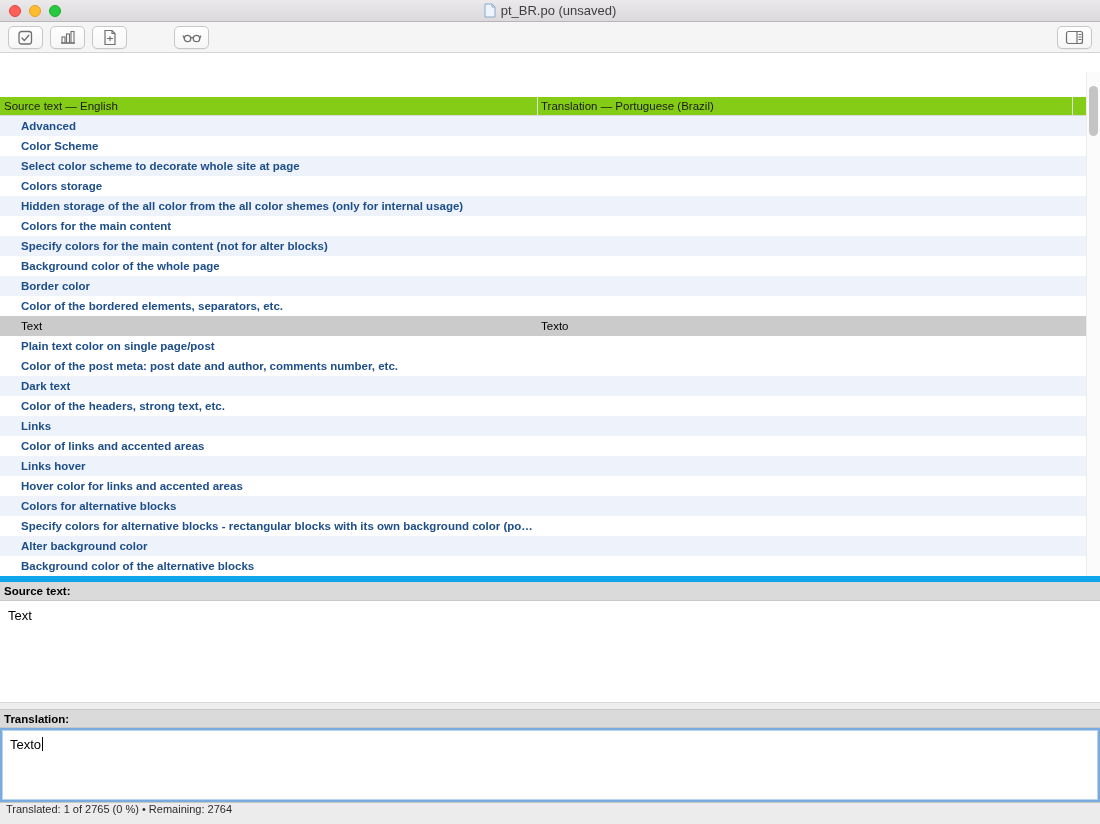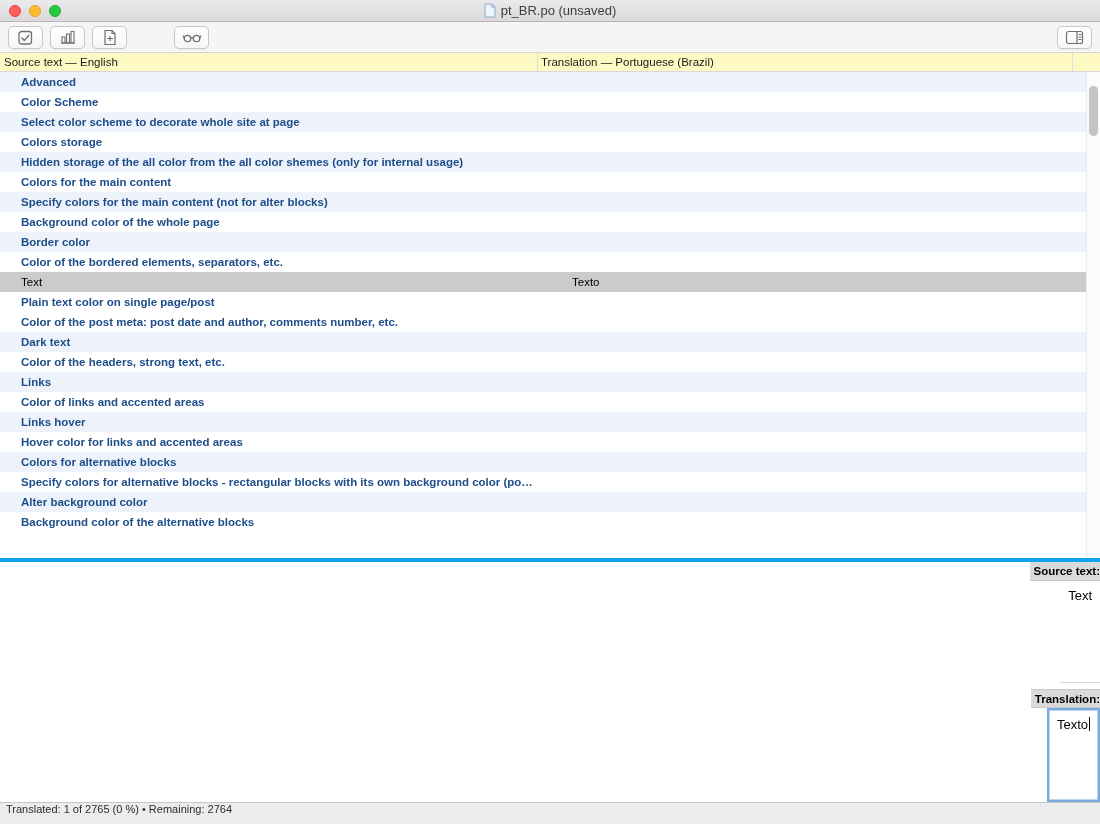--- a/index.html
+++ b/index.html
@@ -38,48 +38,49 @@
     display:flex; align-items:center; justify-content:center;
     margin-right:7px; box-shadow:0 1px 0 rgba(0,0,0,0.04);
   }
   .tb-btn.gap { margin-left:40px; }
   .tb-btn.right { margin-left:auto; margin-right:0; }
   .tb-btn svg { display:block; }
 
   
   .table-area { flex:0 0 505px; display:flex; flex-direction:column; position:relative; background:#fff; }
   .thead {
-    height:19px; flex:0 0 19px; display:flex; background:#fef9c3;
+    height:19px; flex:0 0 19px; display:flex; background:#84cc16;
     border-bottom:1px solid #d9d9d9; font-size:11.5px; color:#1a1a1a;
     align-items:center;
+    margin-top:44px;
   }
   .th { height:100%; display:flex; align-items:center; border-right:1px solid #dedede; }
   .th.src { width:538px; padding-left:4px; }
   .th.trn { width:535px; padding-left:3px; }
   .th.stub { flex:1; border-right:none; }
   .tbody { flex:1; position:relative; overflow:hidden; background:#fff; }
   .trow { display:flex; height:20px; line-height:20px; width:calc(100% - 14px);
-          font-size:11.5px; font-weight:700; color:var(--untranslated,#1d4e89);gap:31px; }
+          font-size:11.5px; font-weight:700; color:var(--untranslated,#1d4e89); }
   .trow.alt { background:var(--row-alt,#eef3fb); }
   .trow.selected { background:var(--row-selected,#cbcbcb); }
   .trow.selected .cell { color:#000; font-weight:400; }
   .cell { overflow:hidden; white-space:nowrap; text-overflow:ellipsis; }
   .cell.src { width:538px; padding-left:21px; flex:0 0 538px; }
   .cell.trn { flex:1; padding-left:3px; }
   .vscroll {
     position:absolute; top:0; right:0; bottom:0; width:14px;
     background:#fbfbfb; border-left:1px solid #ececec;
   }
   .vthumb {
     position:absolute; top:14px; left:2px; width:9px; height:50px;
     background:#c4c4c4; border-radius:5px;
   }
 
   
-  .editor { flex:1; display:flex; flex-direction:column; border-top:4px solid #0ea5e9;align-items:flex-end; }
+  .editor { flex:1; display:flex; flex-direction:column; border-top:6px solid #0ea5e9; }
   .strip {
     background:#dadada; border-bottom:1px solid #c8c8c8;
     font-size:11.5px; font-weight:700; color:#000;
     padding:3px 0 2px 4px;
   }
   .strip.src { flex:0 0 19px; }
   .strip.trn { flex:0 0 17px; border-top:1px solid #c8c8c8; }
   .textarea {
     background:#fff; font-size:13px; color:#000; padding:7px 8px; overflow:hidden;
   }

